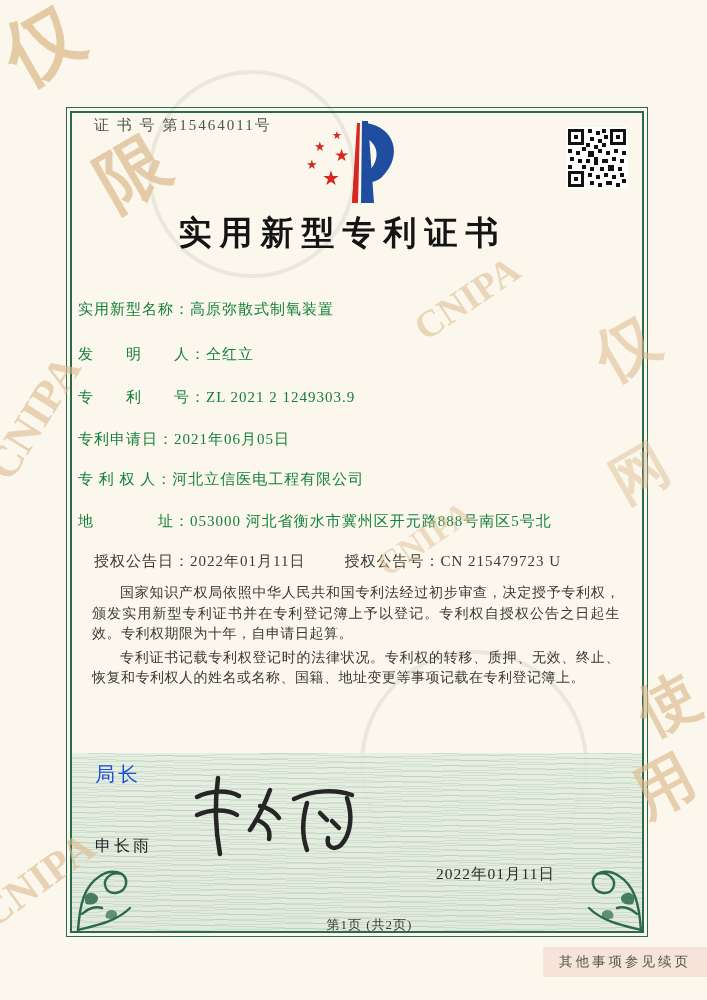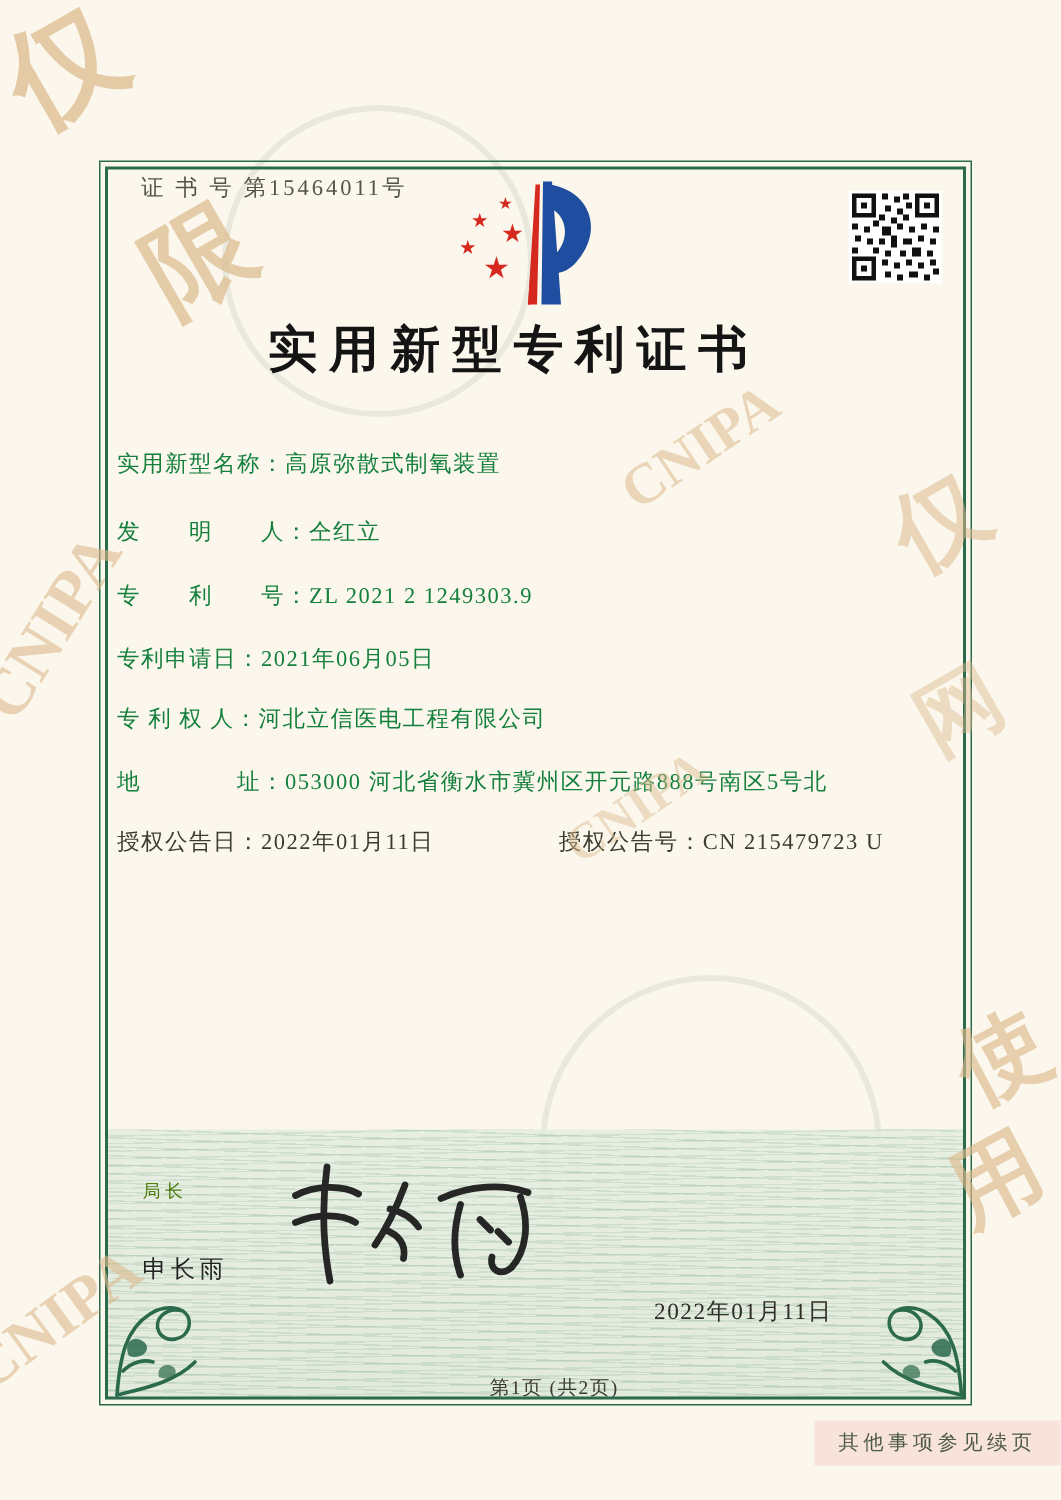--- a/index.html
+++ b/index.html
@@ -42,28 +42,28 @@
     left:94px;top:116px;font-size:15px;letter-spacing:2px;color:#54534a;
   }
   .title{
     left:0;top:211px;width:685px;text-align:center;
     font-size:33px;font-weight:bold;letter-spacing:8px;color:#141414;
   }
   .field{
     left:78px;width:530px;font-size:15px;color:#15803d;letter-spacing:1px;
     white-space:nowrap;
   }
-  .grant-line{left:78px;top:552px;width:530px;font-size:15px;color:#3c3b31;letter-spacing:1px;display:flex;gap:44px;}
+  .grant-line{left:94px;top:552px;width:530px;font-size:15px;color:#3c3b31;letter-spacing:1px;display:flex;}
   .grant-no{margin-left:39px;}
   .paras{
     left:92px;top:583px;width:528px;font-size:14px;line-height:20.5px;
     color:#3a392f;text-align:justify;letter-spacing:.5px;
   }
   .paras p{margin:0 0 3px 0;text-indent:2em;}
-  .signer-title{left:95px;top:786px;font-size:12px;letter-spacing:3px;color:#4d7c0f;}
+  .signer-title{left:95px;top:761px;font-size:20px;letter-spacing:3px;color:#1d4ed8;}
   .signer-name{left:95px;top:836px;font-size:16px;letter-spacing:3px;color:#222;}
   .issue-date{left:436px;top:864px;font-size:15.5px;letter-spacing:1px;color:#2e2d26;}
   .page-info{left:16px;top:916px;width:707px;text-align:center;font-size:13px;color:#3b3a31;letter-spacing:1px;}
   .footer-note{
     left:0;top:947px;width:707px;text-align:right;font-size:13.5px;color:#4d5a45;letter-spacing:3px;
   }
   .footer-note .pinkbox{
     display:inline-block;padding:6px 16px;background:rgba(242,188,180,.32);
   }
   .logo-box{left:296px;top:113px;width:114px;height:98px;}
@@ -198,20 +198,24 @@
 
   <div class="abs grant-line">
     <span>
       <span>授权公告日：</span><span>2022年01月11日</span>
     </span>
     <span class="grant-no">
       <span>授权公告号：</span><span>CN 215479723 U</span>
     </span>
   </div>
 
+  <div class="abs paras">
+    <p>国家知识产权局依照中华人民共和国专利法经过初步审查，决定授予专利权，颁发实用新型专利证书并在专利登记簿上予以登记。专利权自授权公告之日起生效。专利权期限为十年，自申请日起算。</p>
+    <p>专利证书记载专利权登记时的法律状况。专利权的转移、质押、无效、终止、恢复和专利权人的姓名或名称、国籍、地址变更等事项记载在专利登记簿上。</p>
+  </div>
 
   <div class="abs signer-title">局长</div>
   <div class="abs signer-name">申长雨</div>
 
   <svg class="abs sig-box" viewBox="0 0 200 95">
     <g fill="none" stroke="#161616" stroke-width="4.5" stroke-linecap="round" opacity="0.92">
       <path d="M36,6 C33,28 33,56 38,82"></path>
       <path d="M15,25 C28,18 47,18 57,24"></path>
       <path d="M15,43 C28,37 46,37 55,43"></path>
       <path d="M88,18 C82,34 75,48 68,58"></path>

